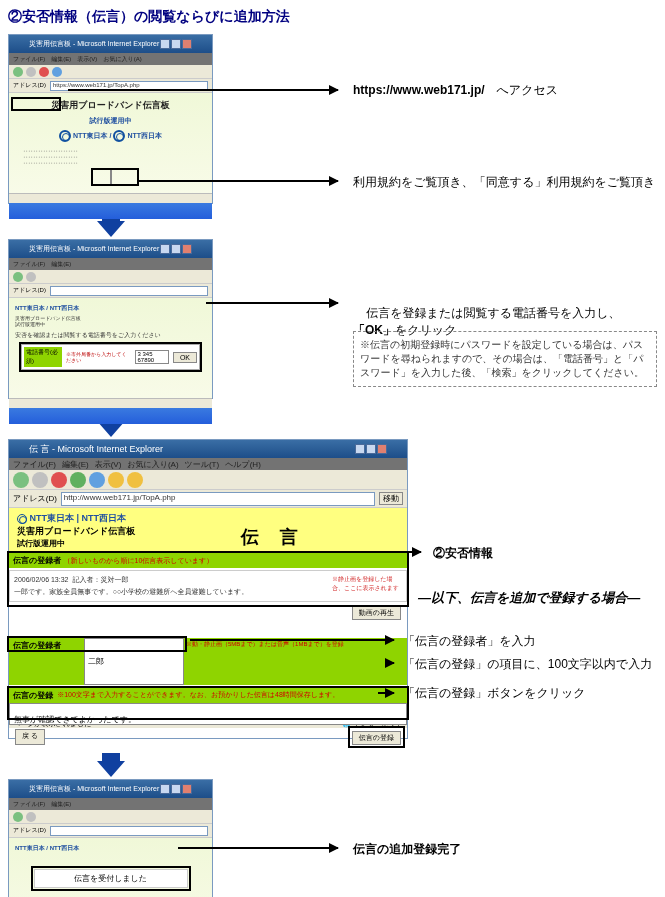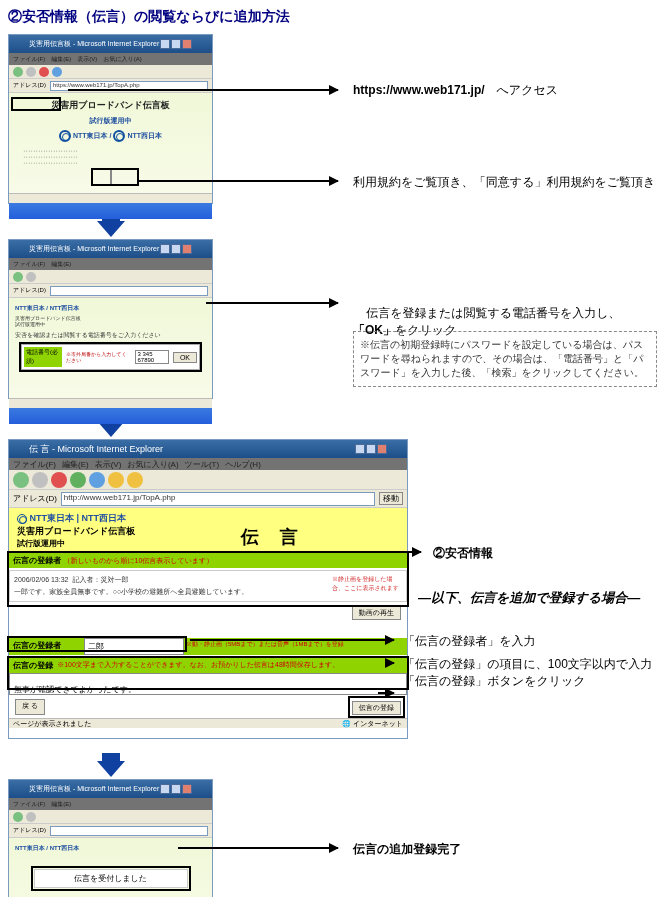--- a/index.html
+++ b/index.html
@@ -367,21 +367,21 @@
       </div>
       <div style="text-align:right; padding:2px 6px;">
         <span class="gray-btn">動画の再生</span>
       </div>
 
       <div style="height:16px;"></div>
 
       <div style="position:relative;">
         <div style="display:flex;">
           <div class="green-bar" style="width:75px;">伝言の登録者</div>
-          <div style="background:#fff; border:1px solid #888; flex:0 0 100px; font-size:8px; padding:2px 3px;">二郎</div>
+          <div style="background:#fff; border:1px solid #888; flex:0 0 100px; font-size:8px; padding:17px 3px;">二郎</div>
           <div style="flex:1; font-size:6px; color:#d00000; padding:2px 2px; background:#8fd400;">※動・静止画（5MBまで）または音声（1MBまで）を登録</div>
         </div>
         <div class="black-box" style="top:-2px; left:-2px; width:180px; height:16px;"></div>
       </div>
 
       <div style="position:relative; margin-top:3px;">
         <div class="green-bar" style="display:flex;">
           <span>伝言の登録</span>
           <span style="color:#d00000; font-weight:normal; font-size:7px; margin-left:4px;">※100文字まで入力することができます。なお、お預かりした伝言は48時間保存します。</span>
         </div>
@@ -410,21 +410,21 @@
 
   <div class="annot italic-head" style="position:absolute; left:410px; top:150px;">―以下、伝言を追加で登録する場合―</div>
 
   <div class="arrow-from-box" style="left:182px; top:200px; width:204px;"></div>
   <div class="annot annot-right-large" style="top:194px;">「伝言の登録者」を入力</div>
 
   <div class="arrow-from-box" style="left:378px; top:223px; width:8px;"></div>
   <div class="annot annot-right-large" style="top:217px;">「伝言の登録」の項目に、100文字以内で入力</div>
 
   <div class="arrow-from-box" style="left:370px; top:253px; width:16px;"></div>
-  <div class="annot annot-right-large" style="top:234px;">「伝言の登録」ボタンをクリック</div>
+  <div class="annot annot-right-large" style="top:246px;">「伝言の登録」ボタンをクリック</div>
 </div>
 
 <div class="down-arrow">
   <div>
       <div class="da-body"></div>
       <div class="down-arrow-shape"></div>
     </div>
 </div>
 
 <div class="step-row" style="min-height:160px;">

